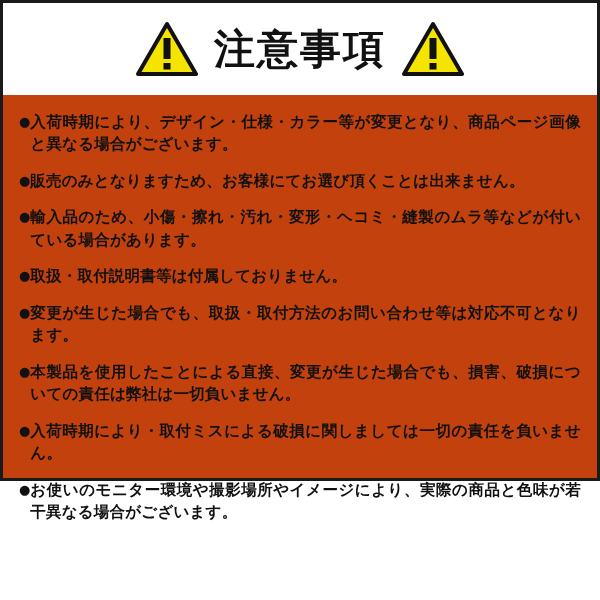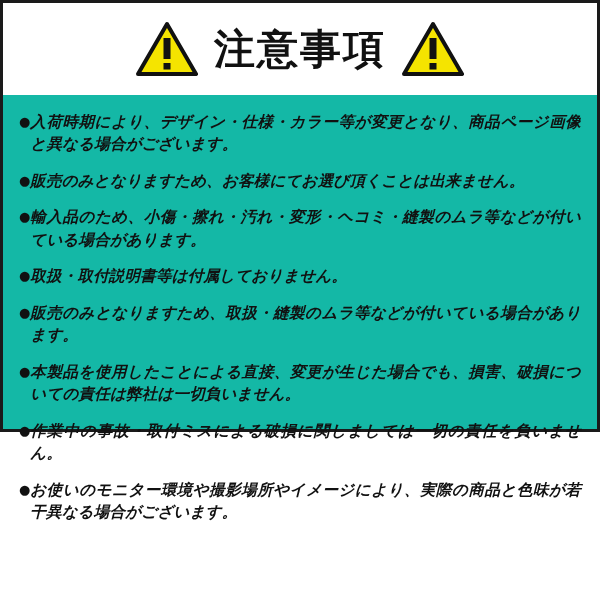--- a/index.html
+++ b/index.html
@@ -9,24 +9,24 @@
   body {
     width: 600px;
     height: 600px;
     background: #ffffff;
     font-family: "DejaVu Sans", "Liberation Sans", sans-serif;
     overflow: hidden;
   }
   .page {
     position: relative;
     width: 600px;
-    height: 432px;
+    height: 481px;
     box-sizing: border-box;
     border: 3px solid #1a1a1a;
-    background: #14b8a6;
+    background: #c2410c;
   }
 
   
   .title-band {
     position: relative;
     height: 92px;
     display: flex;
     align-items: center;
     justify-content: center;
     gap: 16px;
@@ -95,21 +95,20 @@
     padding-top: 2px;
   }
   .note-text {
     flex: 1 1 auto;
     font-size: 15.5px;
     line-height: 1.45;
     color: #111111;
     letter-spacing: 0.2px;
     font-weight: bold;
     text-align: justify;
-    font-style: italic;
   }
 </style>
 </head>
 <body>
 
 <div class="page">
 
   <div class="title-band">
     <span class="warn-sign">
       <svg width="62" height="56" viewBox="0 0 62 56">
@@ -148,31 +147,31 @@
       <span class="note-text">輸入品のため、小傷・擦れ・汚れ・変形・ヘコミ・縫製のムラ等などが付いている場合があります。</span>
     </div>
 
     <div class="note">
       <span class="bullet">●</span>
       <span class="note-text">取扱・取付説明書等は付属しておりません。</span>
     </div>
 
     <div class="note">
       <span class="bullet">●</span>
-      <span class="note-text">販売のみとなりますため、取扱・縫製のムラ等などが付いている場合があります。</span>
+      <span class="note-text">変更が生じた場合でも、取扱・取付方法のお問い合わせ等は対応不可となります。</span>
     </div>
 
     <div class="note">
       <span class="bullet">●</span>
       <span class="note-text">本製品を使用したことによる直接、変更が生じた場合でも、損害、破損についての責任は弊社は一切負いません。</span>
     </div>
 
     <div class="note">
       <span class="bullet">●</span>
-      <span class="note-text">作業中の事故・取付ミスによる破損に関しましては一切の責任を負いません。</span>
+      <span class="note-text">入荷時期により・取付ミスによる破損に関しましては一切の責任を負いません。</span>
     </div>
 
     <div class="note">
       <span class="bullet">●</span>
       <span class="note-text">お使いのモニター環境や撮影場所やイメージにより、実際の商品と色味が若干異なる場合がございます。</span>
     </div>
 
   </div>
 </div>
 

